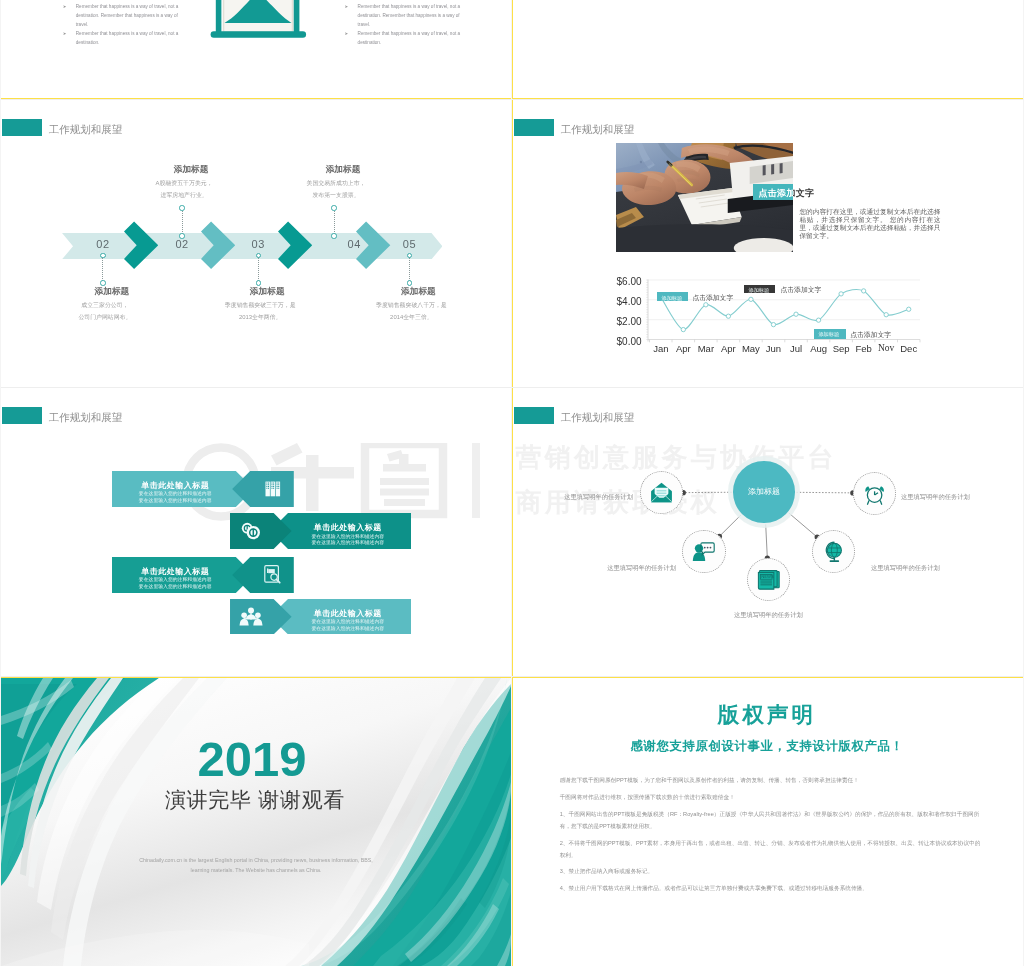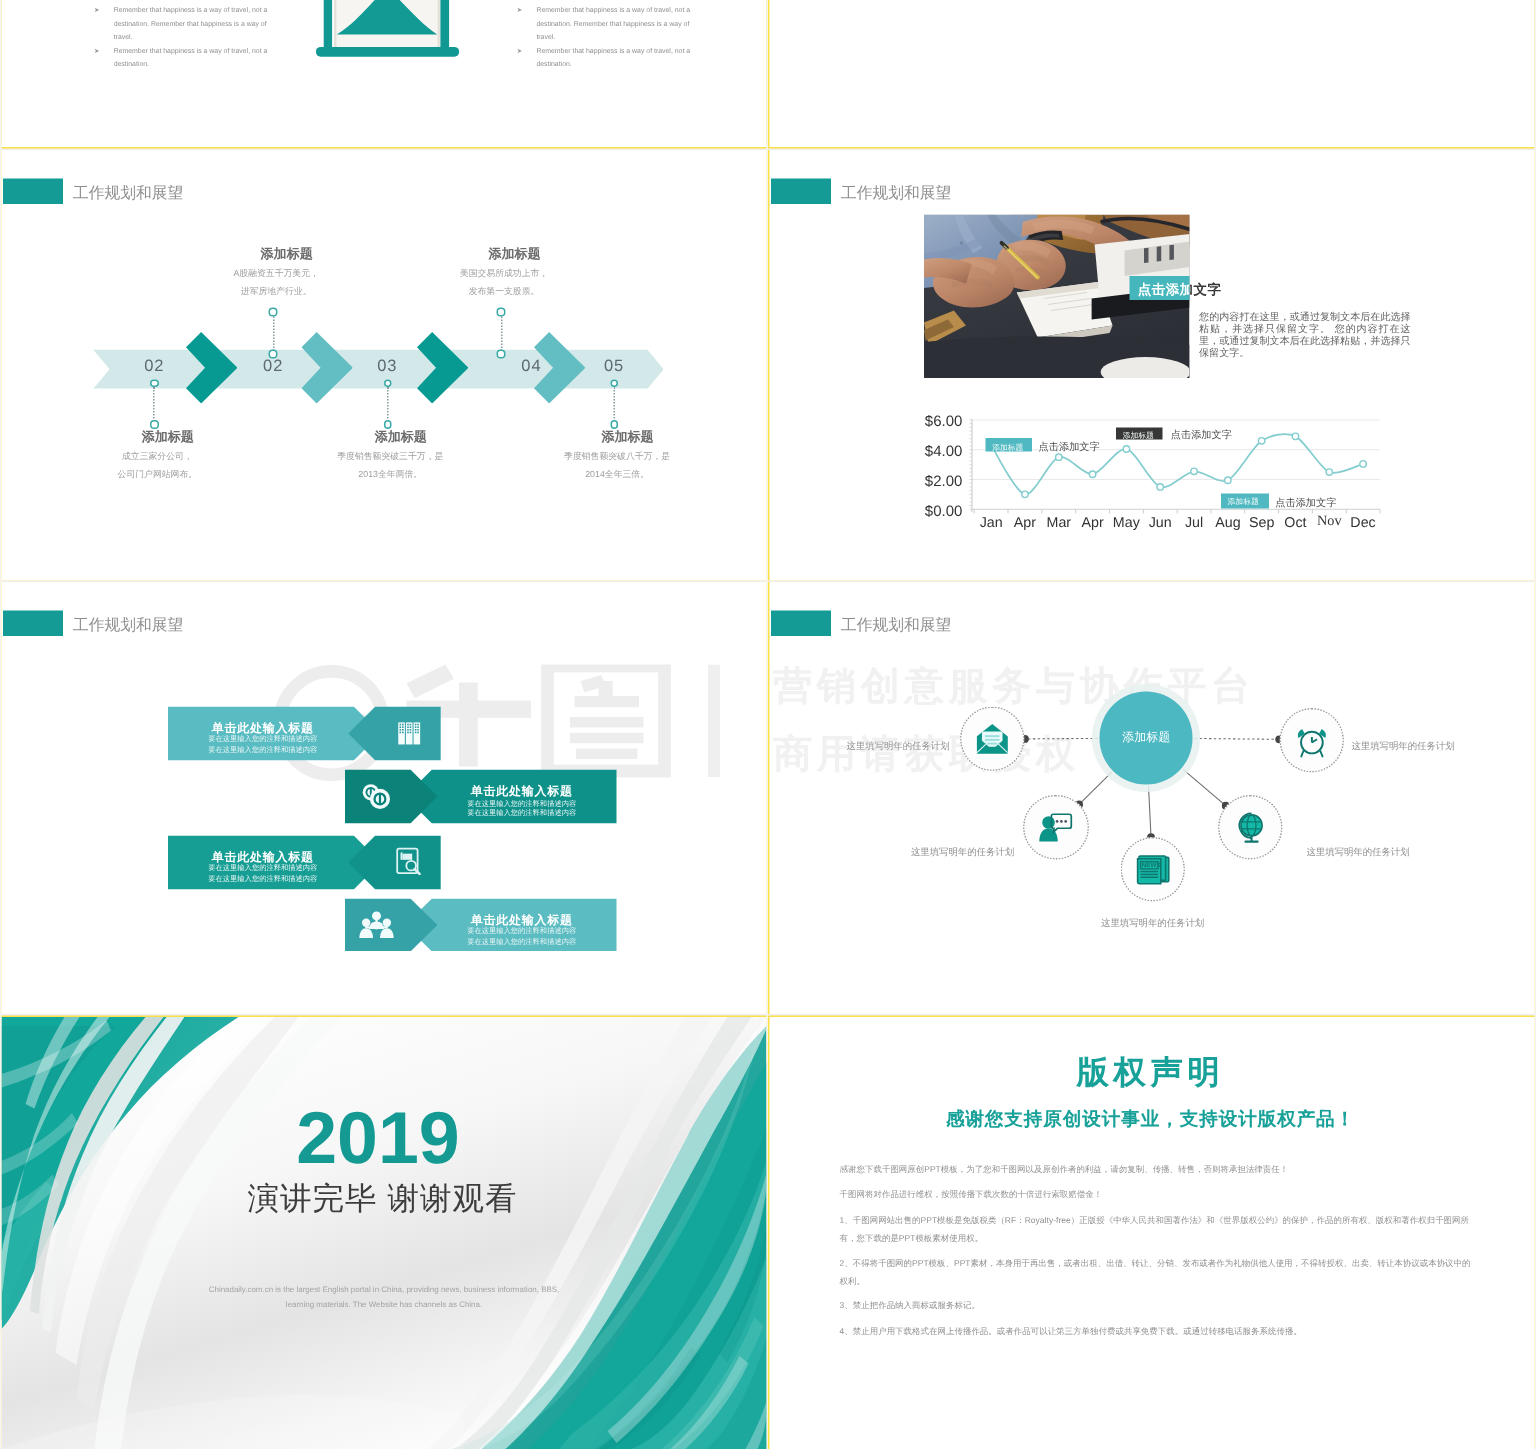--- a/index.html
+++ b/index.html
@@ -316,21 +316,21 @@
   <div class="ytick" style="left:88.6px;top:235.7px;">$0.00</div>
   <div class="xtick" style="left:132.8px;top:243.1px;">Jan</div>
   <div class="xtick" style="left:155.3px;top:243.1px;">Apr</div>
   <div class="xtick" style="left:177.9px;top:243.1px;">Mar</div>
   <div class="xtick" style="left:200.4px;top:243.1px;">Apr</div>
   <div class="xtick" style="left:222.9px;top:243.1px;">May</div>
   <div class="xtick" style="left:245.5px;top:243.1px;">Jun</div>
   <div class="xtick" style="left:268.0px;top:243.1px;">Jul</div>
   <div class="xtick" style="left:290.6px;top:243.1px;">Aug</div>
   <div class="xtick" style="left:313.1px;top:243.1px;">Sep</div>
-  <div class="xtick" style="left:335.6px;top:243.1px;">Oct</div>
+  <div class="xtick" style="left:335.6px;top:243.1px;">Feb</div>
   <div class="xtick" style="left:358.2px;top:243.1px;font-family:Liberation Serif, serif;">Nov</div>
   <div class="xtick" style="left:380.7px;top:243.1px;">Dec</div>
   <div class="clbl" style="left:144.3px;top:192.4px;width:31.0px;height:9.0px;box-sizing:border-box;background:#4fb8c0;padding:2.3px 0 0 4.2px;">添加标题</div>
   <div class="clbl-t" style="left:179.4px;top:192.6px;">点击添加文字</div>
   <div class="clbl" style="left:231.3px;top:184.5px;width:31.2px;height:8.8px;box-sizing:border-box;background:#373737;padding:2.3px 0 0 4.2px;">添加标题</div>
   <div class="clbl-t" style="left:267.5px;top:184.8px;">点击添加文字</div>
   <div class="clbl" style="left:301.2px;top:228.9px;width:31.7px;height:10.0px;box-sizing:border-box;background:#4fb8c0;padding:2.3px 0 0 4.2px;">添加标题</div>
   <div class="clbl-t" style="left:337.2px;top:229.6px;">点击添加文字</div>
 </div>
 

